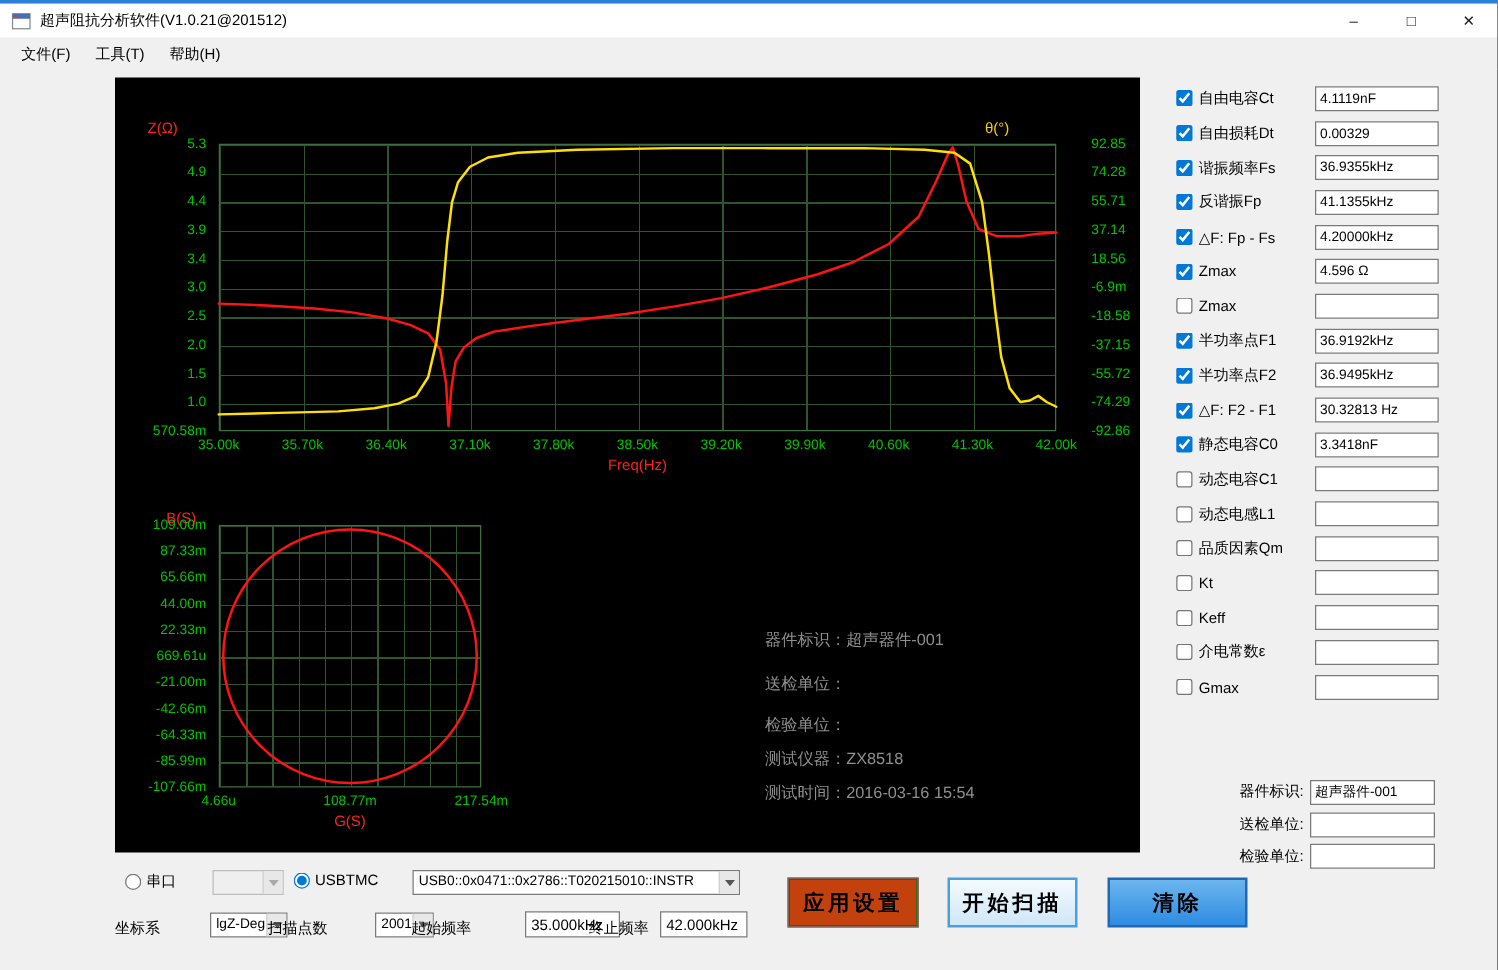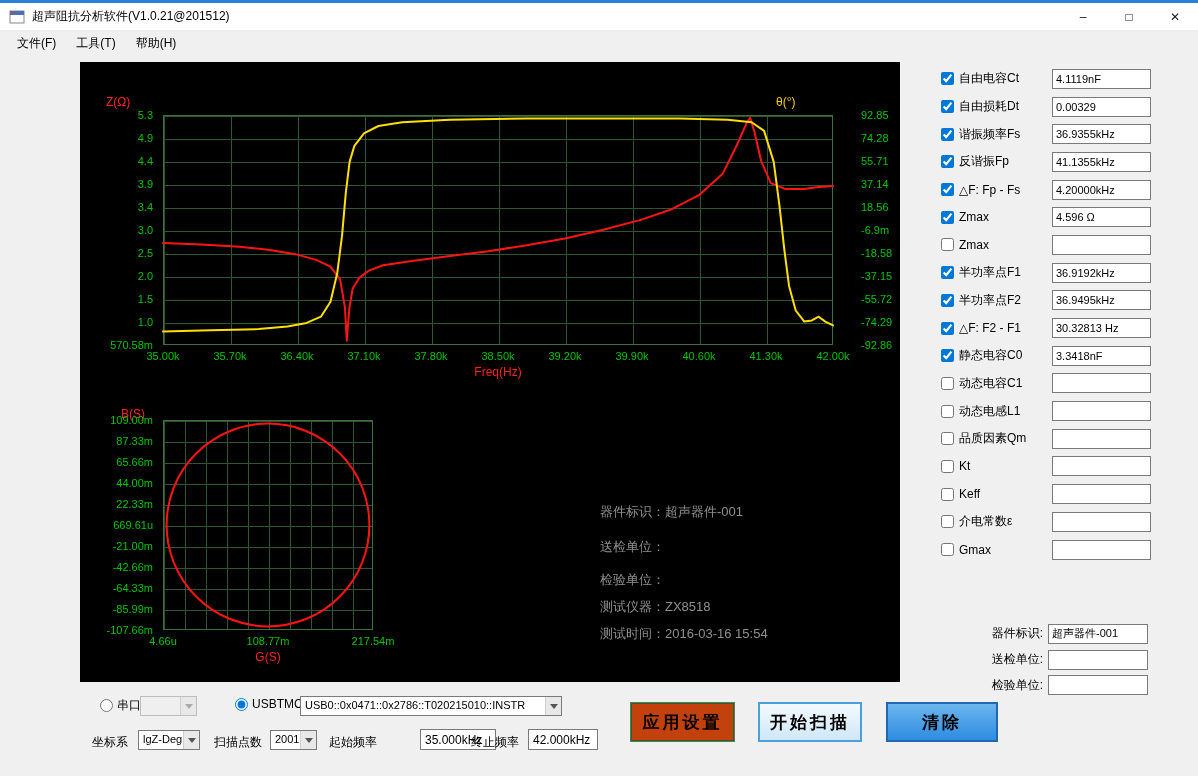--- a/index.html
+++ b/index.html
@@ -9,21 +9,21 @@
   
   .accent{position:absolute;left:0;top:0;width:100%;height:3px;background:#2a82d8;}
   .titlebar{position:absolute;left:0;top:3px;width:100%;height:27px;background:#ffffff;display:flex;align-items:center;}
   .app-icon{margin-left:9px;width:16px;height:16px;display:inline-block;}
   .title{margin-left:7px;font-size:12px;color:#000;}
   .win-controls{margin-left:auto;display:flex;height:100%;}
   .win-btn{width:46px;height:100%;display:flex;align-items:center;justify-content:center;font-size:12px;color:#1a1a1a;background:transparent;border:none;}
   .menubar{position:absolute;left:0;top:30px;width:100%;height:26px;background:#f0f0f0;display:flex;align-items:center;padding-left:7px;}
   .menu-item{font-size:12px;color:#000;padding:5px 10px;}
   
-  .chart-panel{position:absolute;left:80px;top:62px;width:820px;height:620px;background:#000;padding-left:40px;}
+  .chart-panel{position:absolute;left:92px;top:62px;width:820px;height:620px;background:#000;padding-left:40px;}
   .grid{position:absolute;border:1px solid #3f6f3f;}
   .grid-top{left:83px;top:53px;width:670px;height:230px;
     background-image:repeating-linear-gradient(to right,#2e552e 0 1px,transparent 1px 67px),
                      repeating-linear-gradient(to bottom,#2e552e 0 1px,transparent 1px 23px);}
   .grid-bottom{left:83px;top:358px;width:210px;height:210px;
     background-image:repeating-linear-gradient(to right,#2e552e 0 1px,transparent 1px 21px),
                      repeating-linear-gradient(to bottom,#2e552e 0 1px,transparent 1px 21px);}
   .ticks-col{position:absolute;display:flex;flex-direction:column;justify-content:space-between;}
   .ticks-col span{font-size:11px;line-height:14px;color:#00c400;white-space:nowrap;margin-left:24px;}
   .ticks-zl{left:0;top:46px;width:78px;height:244px;align-items:flex-end;padding-right:5px;}
@@ -47,21 +47,21 @@
     border:1px solid #7a7a7a;background:#fff;font-size:11px;padding:0 3px;font-family:inherit;}
   .device-fields{position:absolute;left:935px;top:621px;width:263px;}
   .device-row{position:relative;height:25.8px;display:flex;align-items:center;}
   .device-label{width:108px;text-align:right;font-size:12px;color:#000;white-space:nowrap;}
   .device-value{position:absolute;left:113px;top:50%;transform:translateY(-50%);width:100px;height:20px;
     border:1px solid #7a7a7a;background:#fff;font-size:11px;padding:0 3px;font-family:inherit;}
   
   .conn-row{position:absolute;left:92px;top:694px;width:820px;height:26px;font-size:12px;color:#000;}
   .radio-group{position:absolute;display:flex;align-items:center;gap:4px;top:3px;}
   .radio-group input{width:13px;height:13px;accent-color:#0078d7;margin:0;}
-  .combo{position:absolute;height:20px;background:#fff;border:1px solid #7a7a7a;display:flex;align-items:stretch;font-size:11px;color:#000;}
+  .combo{position:absolute;height:20px;background:#fff;border:1px solid #7a7a7a;display:flex;align-items:stretch;font-size:11px;color:#000;margin-left:30px;}
   .combo .val{flex:1;padding:2px 4px 0 4px;overflow:hidden;white-space:nowrap;}
   .combo .arrow{width:16px;display:flex;align-items:center;justify-content:center;background:#e8e8e8;border-left:1px solid #cfcfcf;}
   .combo .arrow i{width:0;height:0;border-left:4px solid transparent;border-right:4px solid transparent;border-top:5px solid #555;}
   .combo.disabled{background:#efefef;border-color:#bdbdbd;color:#9a9a9a;}
   .combo.disabled .arrow i{border-top-color:#aaa;}
   .settings-row{position:absolute;left:92px;top:726px;width:820px;height:28px;font-size:12px;color:#000;}
   .settings-row .lbl{position:absolute;top:8px;white-space:nowrap;}
   .text-field{position:absolute;height:21px;border:1px solid #7a7a7a;background:#fff;font-size:12px;padding:0 4px;font-family:inherit;}
   
   .btn{position:absolute;top:702px;height:40px;display:flex;align-items:center;justify-content:center;

